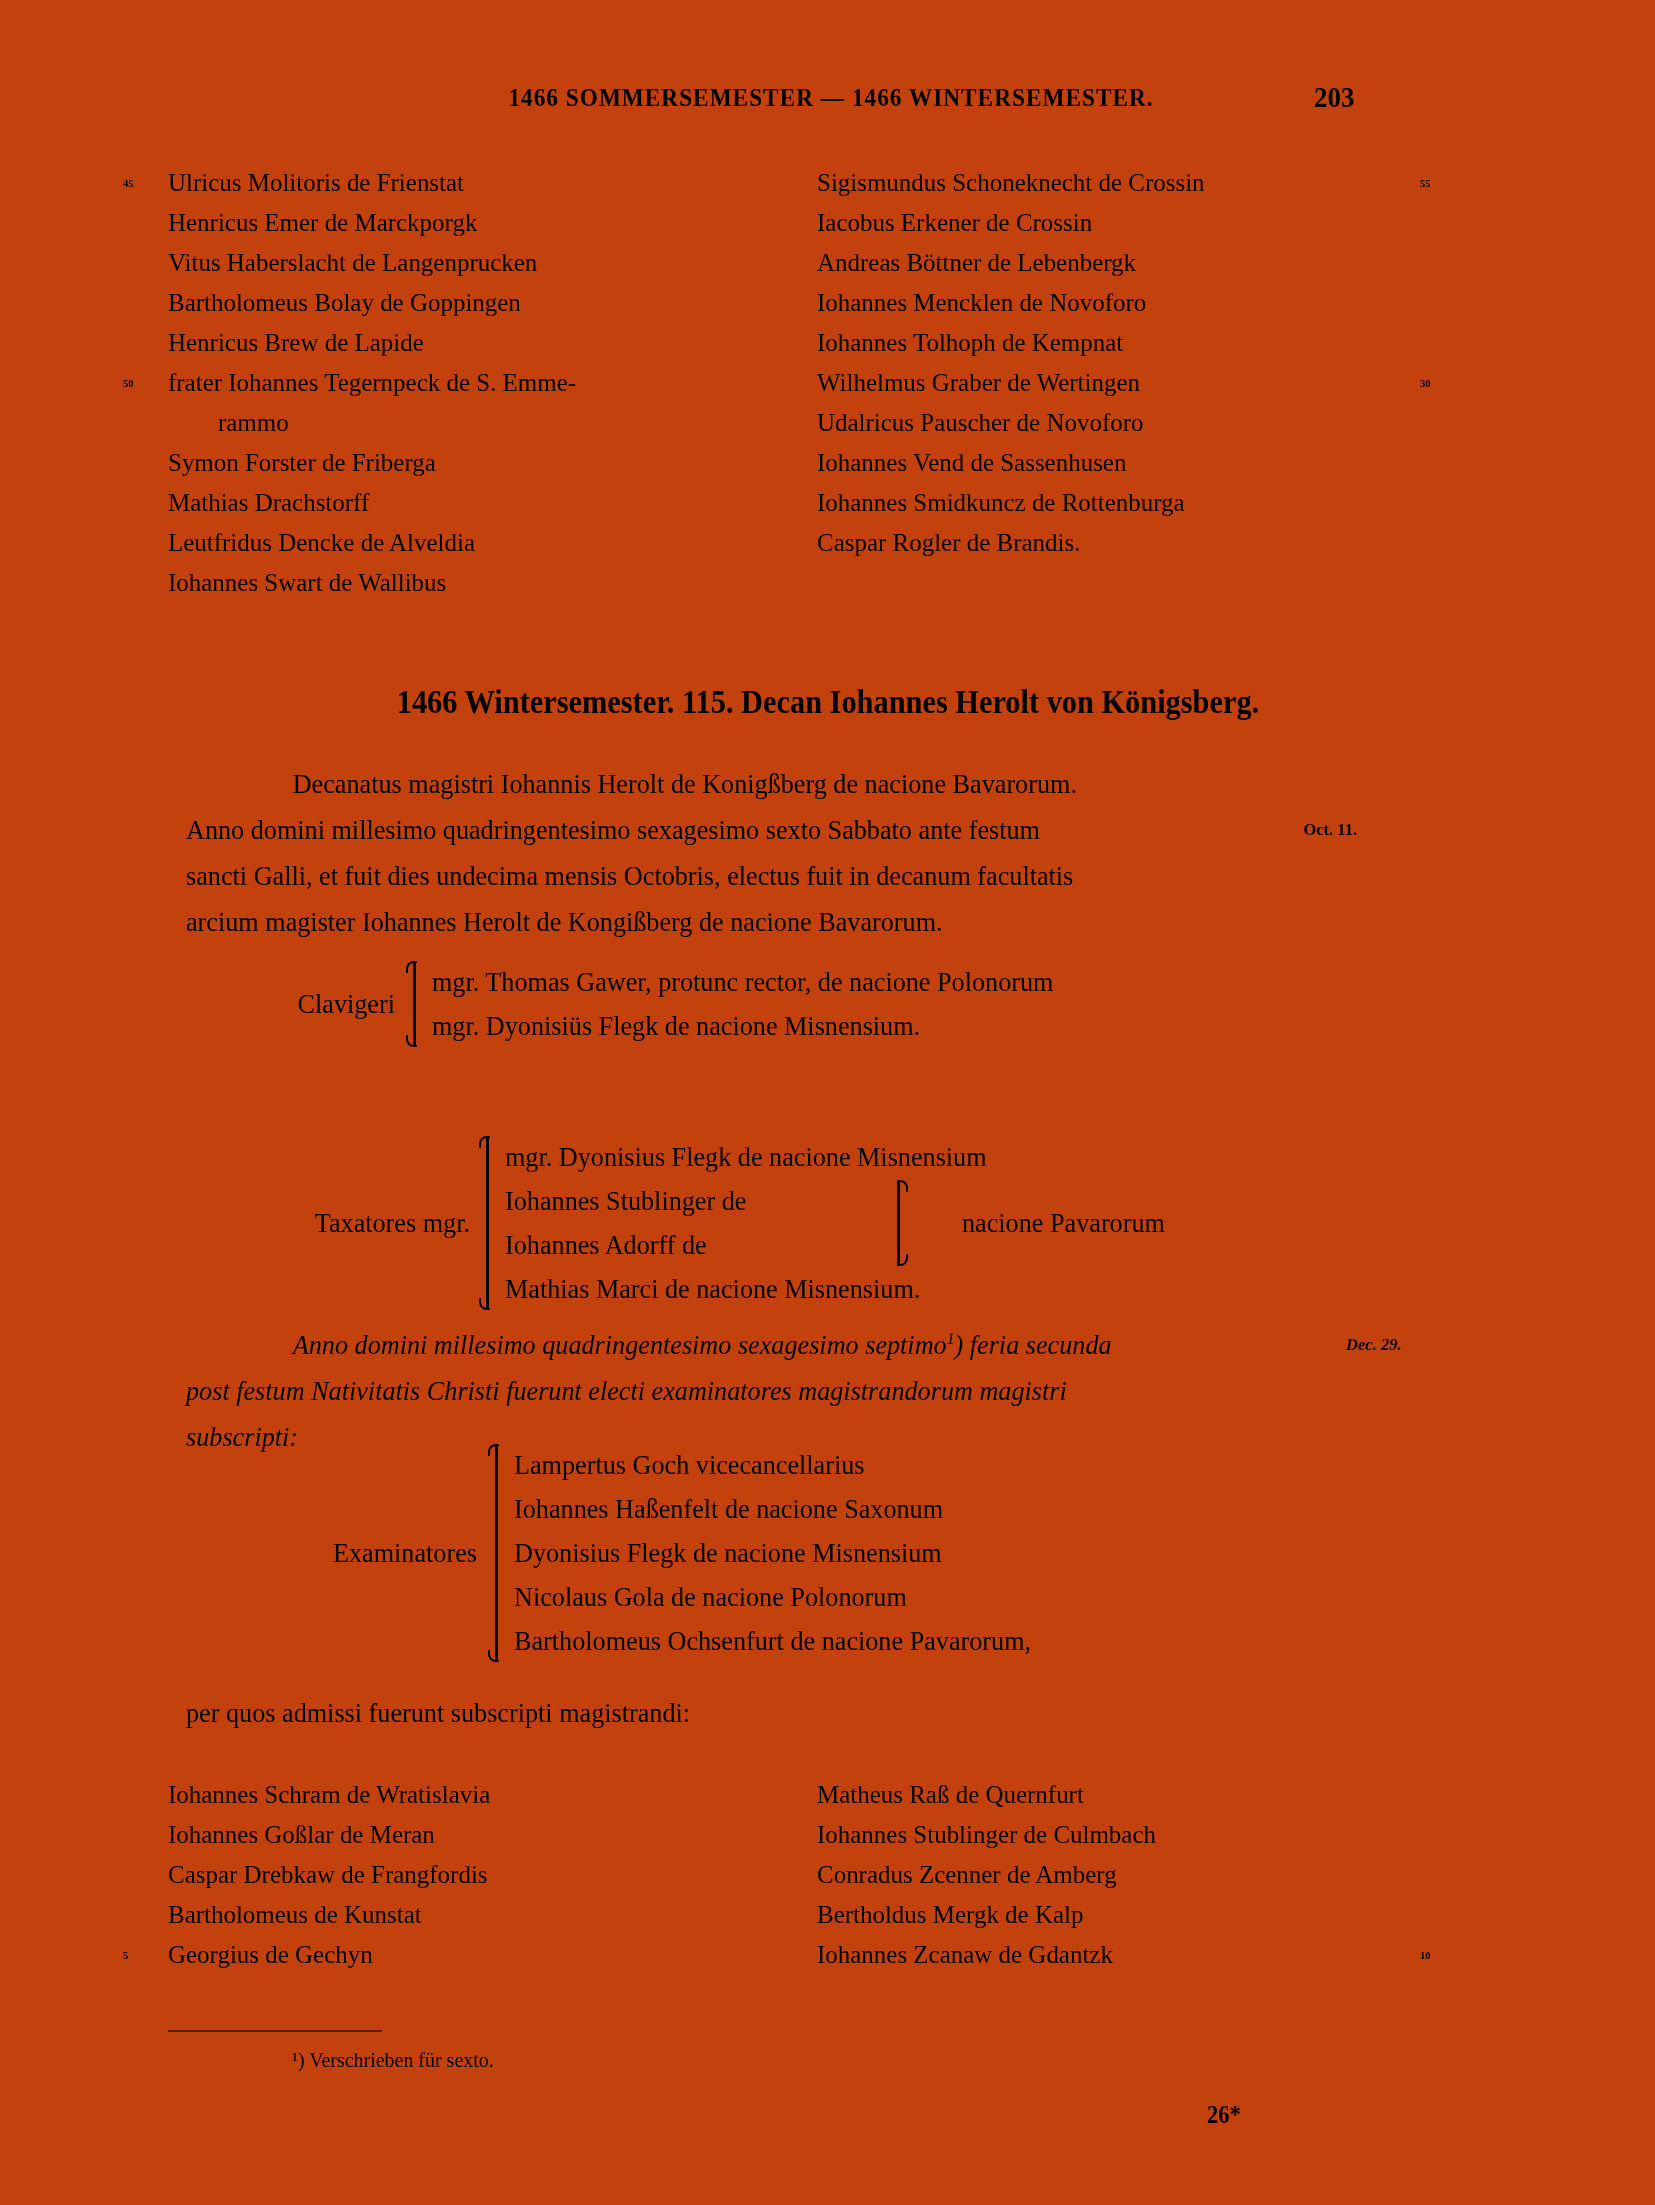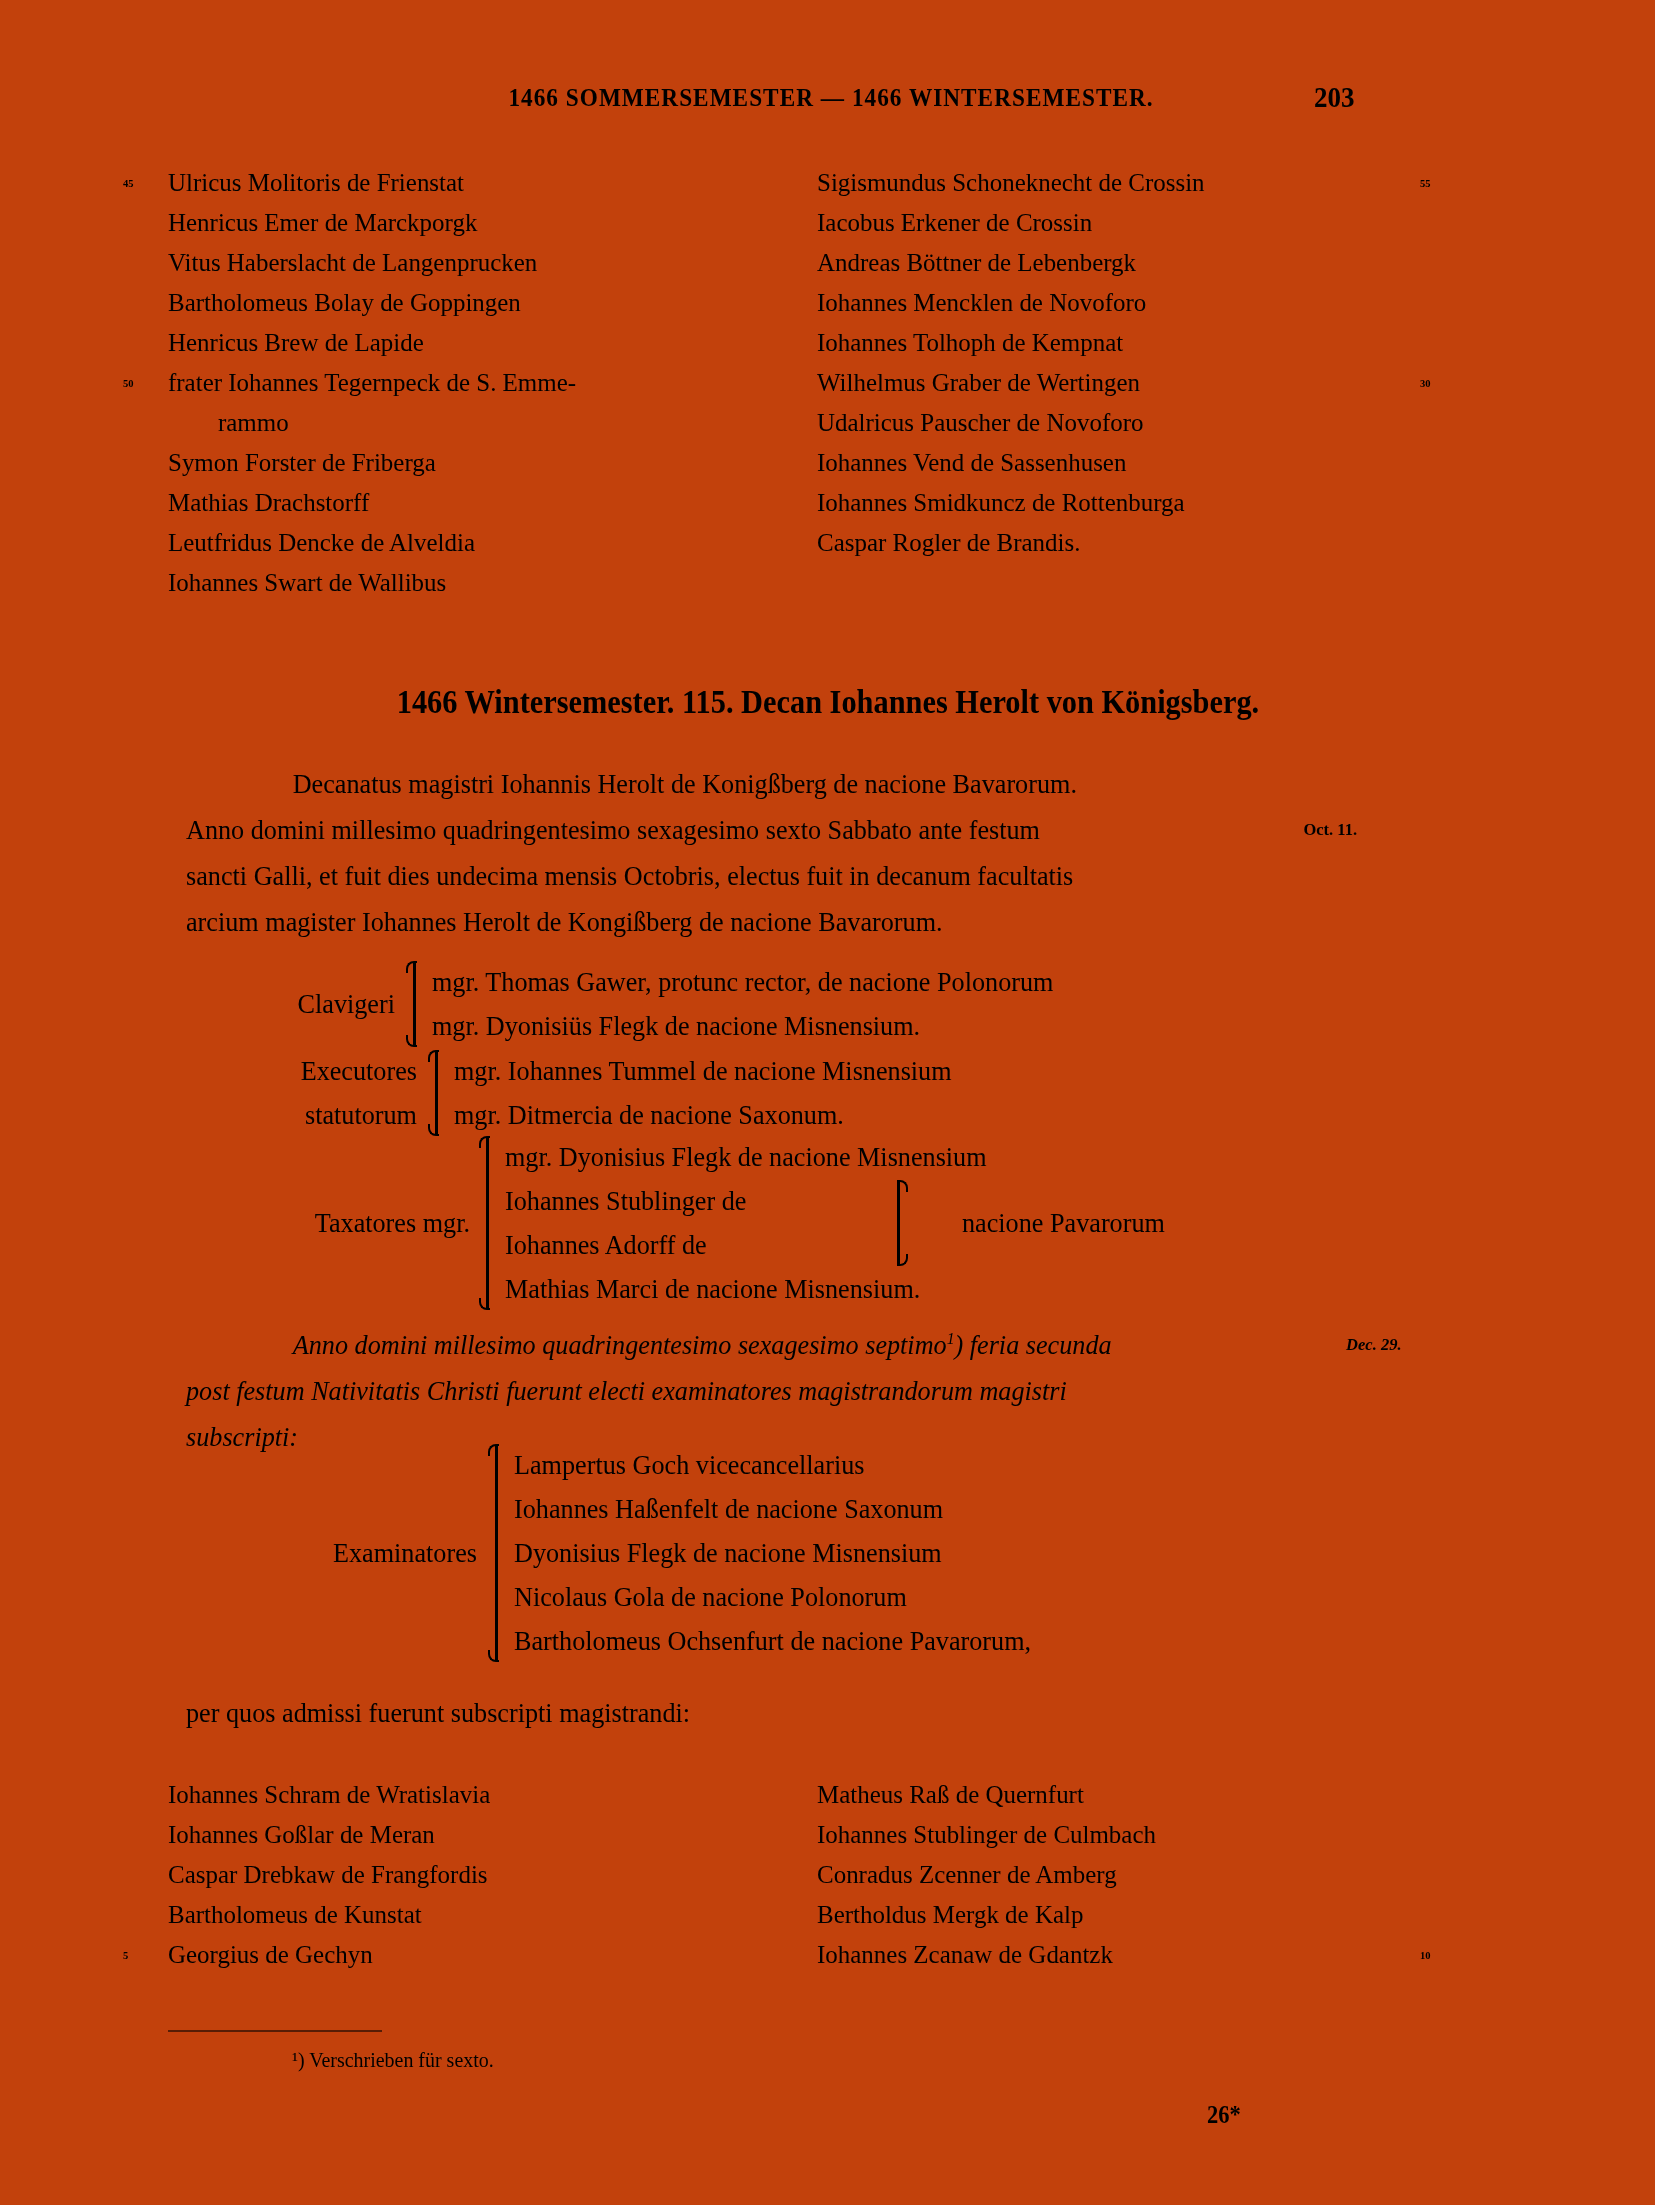--- a/index.html
+++ b/index.html
@@ -369,34 +369,20 @@
     <div class="brace-glyph">
       <span class="tip top"></span>
         <span class="tip bot"></span>
     </div>
     <div class="brace-items">
       <div class="item">mgr. Thomas Gawer, protunc rector, de nacione Polonorum</div>
       <div class="item">mgr. Dyonisiüs Flegk de nacione Misnensium.</div>
     </div>
   </div>
 
-  <div class="bracegroup" style="top:1049px; left:249px;">
-    <div class="brace-label" style="width:168px;">
-      <span class="lbl-line">Executores</span>
-      <span class="lbl-line">statutorum</span>
-    </div>
-    <div class="brace-glyph">
-      <span class="tip top"></span>
-        <span class="tip bot"></span>
-    </div>
-    <div class="brace-items">
-      <div class="item">mgr. Iohannes Tummel de nacione Misnensium</div>
-      <div class="item">mgr. Ditmercia de nacione Saxonum.</div>
-    </div>
-  </div>
 
   <div class="bracegroup" style="top:1135px; left:223px;">
     <div class="brace-label" style="width:247px;">
       <span class="lbl-line">Taxatores mgr.</span>
     </div>
     <div class="brace-glyph" style="margin-left:7.9px;">
       <span class="tip top"></span>
         <span class="tip bot"></span>
     </div>
     <div class="brace-items">

